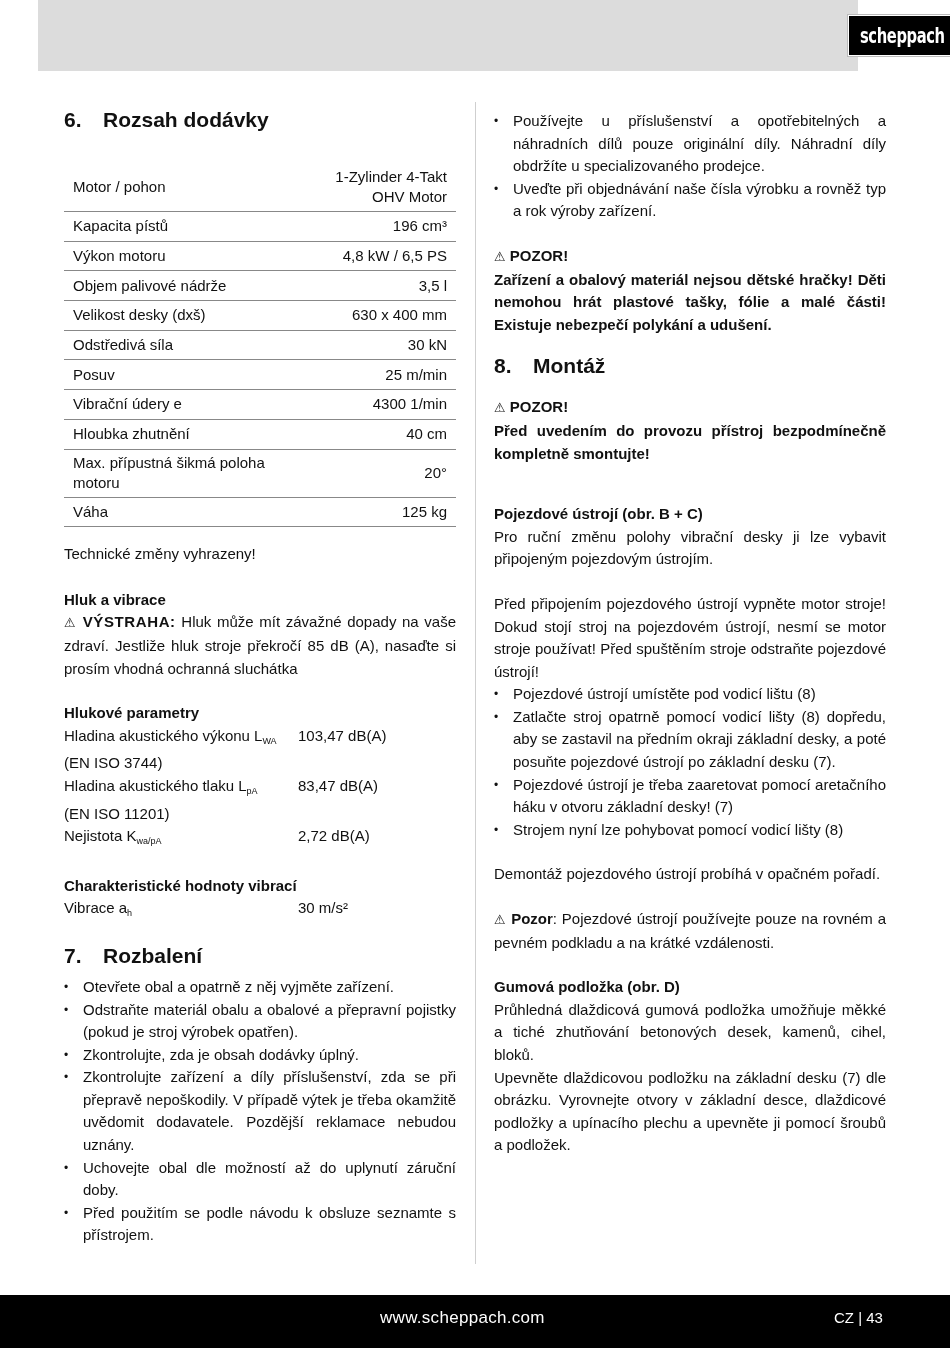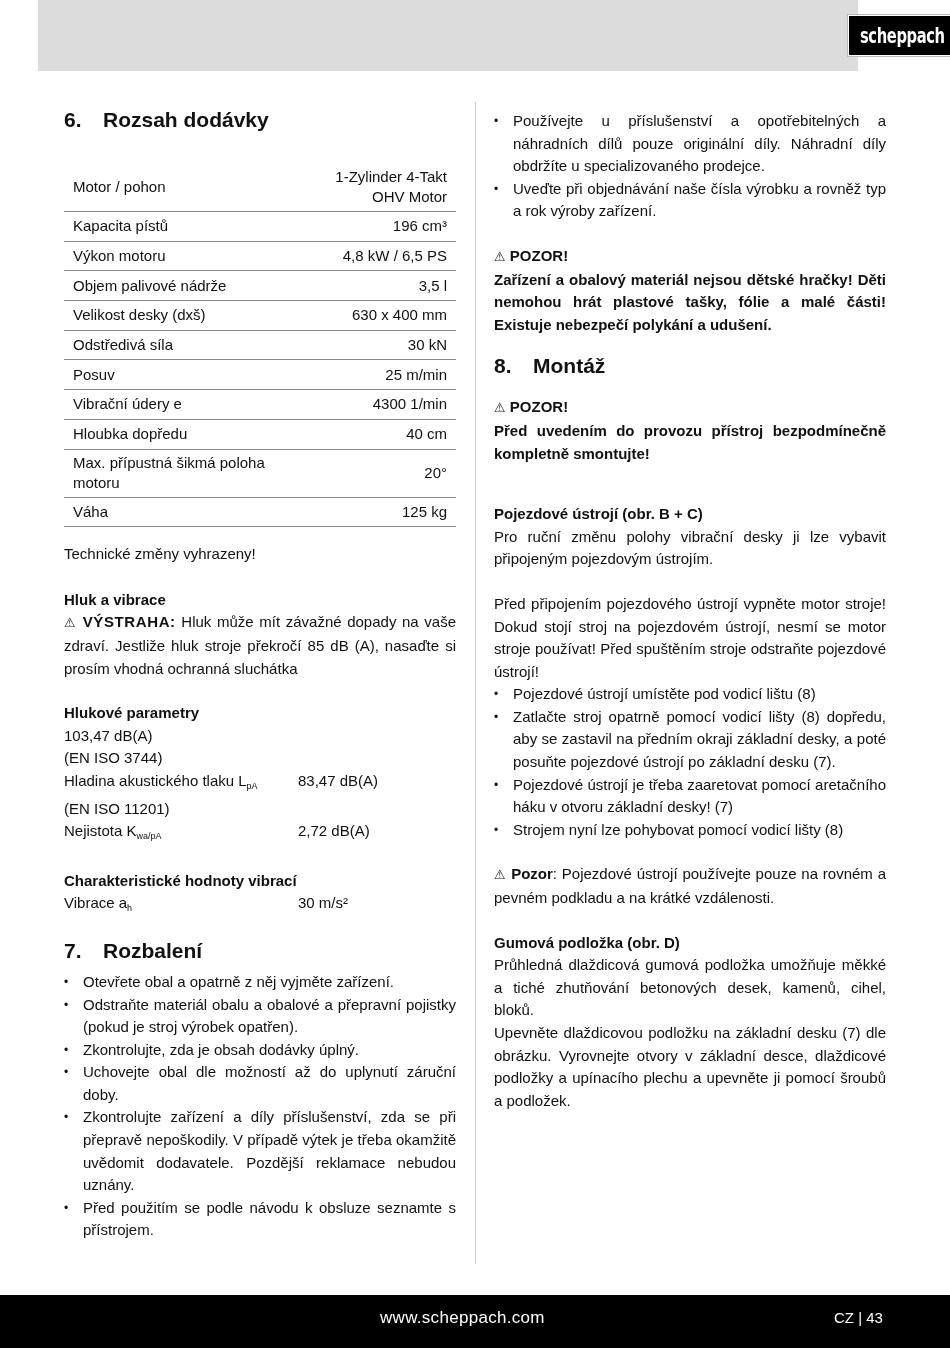--- a/index.html
+++ b/index.html
@@ -89,21 +89,21 @@
     </div>
     <div class="spec-row" style="height:29.7px;">
       <span class="k">Posuv</span>
       <span class="v">25 m/min</span>
     </div>
     <div class="spec-row" style="height:29.7px;">
       <span class="k">Vibrační údery e</span>
       <span class="v">4300 1/min</span>
     </div>
     <div class="spec-row" style="height:29.7px;">
-      <span class="k">Hloubka dopředu</span>
+      <span class="k">Hloubka zhutnění</span>
       <span class="v">40 cm</span>
     </div>
     <div class="spec-row" style="height:48px;">
       <span class="k">
         <span>Max. přípustná šikmá poloha</span><br>
         <span>motoru</span>
       </span>
       <span class="v">20°</span>
     </div>
     <div class="spec-row" style="height:29.7px;">
@@ -115,20 +115,21 @@
   <p class="p" style="margin-top:16px;">Technické změny vyhrazeny!</p>
 
   <div style="margin-top:23px;">
     <p class="p b">Hluk a vibrace</p>
     <p class="p"><span class="warn">⚠</span> <b style="letter-spacing:0.6px;">VÝSTRAHA:</b><span> Hluk může mít závažné dopady na vaše zdraví. Jestliže hluk stroje překročí 85 dB (A), nasaďte si prosím vhodná ochranná sluchátka</span></p>
   </div>
 
   <div style="margin-top:22px;">
     <p class="p b">Hlukové parametry</p>
     <div class="noise-row">
+      <span class="k"><span>Hladina akustického výkonu L</span><sub>WA</sub></span>
       <span>103,47 dB(A)</span>
     </div>
     <div class="noise-row">
         <span>(EN ISO 3744)</span>
       </div>
     <div class="noise-row">
       <span class="k"><span>Hladina akustického tlaku L</span><sub>pA</sub></span>
       <span>83,47 dB(A)</span>
     </div>
     <div class="noise-row">
@@ -150,22 +151,22 @@
 
   <div class="h1" style="margin-top:15px;">
     <span class="num">7.</span>
     <span>Rozbalení</span>
   </div>
 
   <ul class="bullets" style="margin-top:4px;">
     <li>Otevřete obal a opatrně z něj vyjměte zařízení.</li>
     <li>Odstraňte materiál obalu a obalové a přepravní pojistky (pokud je stroj výrobek opatřen).</li>
     <li>Zkontrolujte, zda je obsah dodávky úplný.</li>
+    <li>Zkontrolujte zařízení a díly příslušenství, zda se při přepravě nepoškodily. V případě výtek je třeba okamžitě uvědomit dodavatele. Pozdější reklamace nebudou uznány.</li>
     <li>Uchovejte obal dle možností až do uplynutí záruční doby.</li>
-    <li>Zkontrolujte zařízení a díly příslušenství, zda se při přepravě nepoškodily. V případě výtek je třeba okamžitě uvědomit dodavatele. Pozdější reklamace nebudou uznány.</li>
     <li>Před použitím se podle návodu k obsluze seznamte s přístrojem.</li>
   </ul>
 </div>
 
 <div class="col col-right">
   <ul class="bullets">
     <li>Používejte u příslušenství a opotřebitelných a náhradních dílů pouze originální díly. Náhradní díly obdržíte u specializovaného prodejce.</li>
     <li>Uveďte při objednávání naše čísla výrobku a rovněž typ a rok výroby zařízení.</li>
   </ul>
 
@@ -187,20 +188,21 @@
   <div style="margin-top:38px;">
     <p class="p b">Pojezdové ústrojí (obr. B + C)</p>
     <p class="p">Pro ruční změnu polohy vibrační desky ji lze vybavit připojeným pojezdovým ústrojím.</p>
     <p class="p" style="margin-top:22px;">Před připojením pojezdového ústrojí vypněte motor stroje! Dokud stojí stroj na pojezdovém ústrojí, nesmí se motor stroje používat! Před spuštěním stroje odstraňte pojezdové ústrojí!</p>
     <ul class="bullets">
       <li>Pojezdové ústrojí umístěte pod vodicí lištu (8)</li>
       <li>Zatlačte stroj opatrně pomocí vodicí lišty (8) dopředu, aby se zastavil na předním okraji základní desky, a poté posuňte pojezdové ústrojí po základní desku (7).</li>
       <li>Pojezdové ústrojí je třeba zaaretovat pomocí aretačního háku v otvoru základní desky! (7)</li>
       <li>Strojem nyní lze pohybovat pomocí vodicí lišty (8)</li>
     </ul>
+    <p class="p" style="margin-top:22px;">Demontáž pojezdového ústrojí probíhá v opačném pořadí.</p>
     <p class="p" style="margin-top:22px;"><span class="warn">⚠</span> <b>Pozor</b><span>: Pojezdové ústrojí používejte pouze na rovném a pevném podkladu a na krátké vzdálenosti.</span></p>
   </div>
 
   <div style="margin-top:22px;">
     <p class="p b">Gumová podložka (obr. D)</p>
     <p class="p">Průhledná dlaždicová gumová podložka umožňuje měkké a tiché zhutňování betonových desek, kamenů, cihel, bloků.</p>
     <p class="p">Upevněte dlaždicovou podložku na základní desku (7) dle obrázku. Vyrovnejte otvory v základní desce, dlaždicové podložky a upínacího plechu a upevněte ji pomocí šroubů a podložek.</p>
   </div>
 </div>
 

